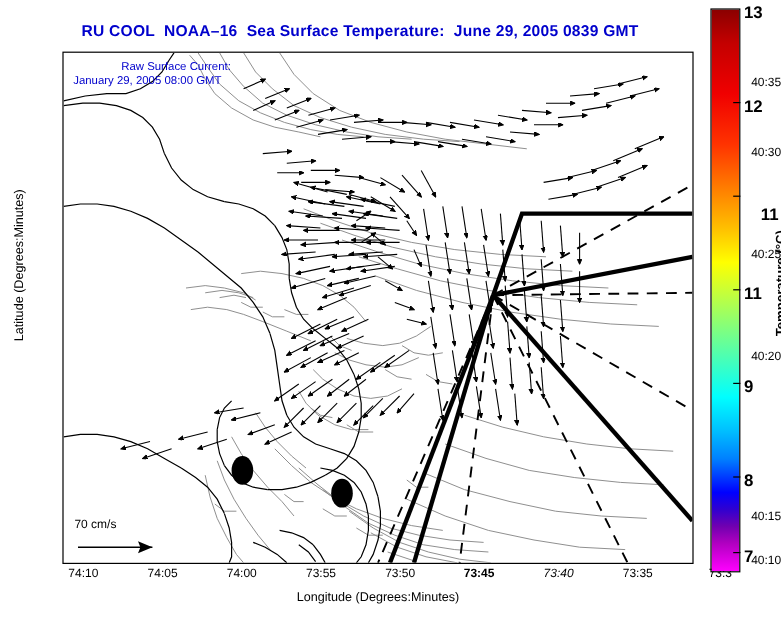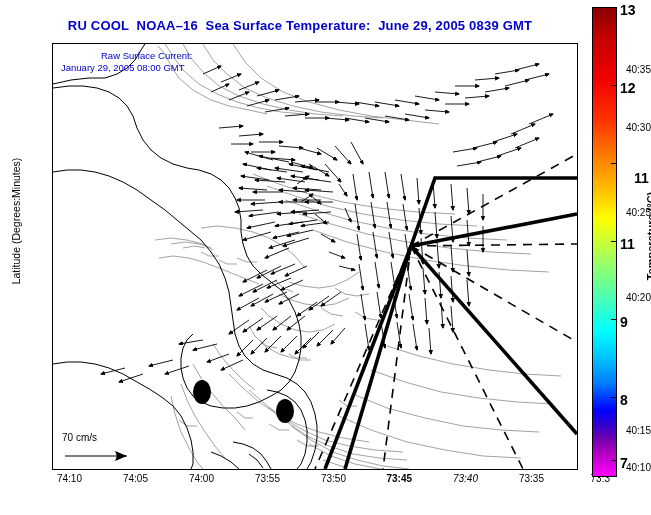--- a/index.html
+++ b/index.html
@@ -403,20 +403,21 @@
   <div class="xtick" style="left:88px;top:473px;">74:05</div>
   <div class="xtick" style="left:154px;top:473px;">74:00</div>
   <div class="xtick" style="left:220px;top:473px;">73:55</div>
   <div class="xtick" style="left:286px;top:473px;">73:50</div>
   <div class="xtick" style="left:352px;top:473px;font-weight:bold;">73:45</div>
   <div class="xtick" style="left:418px;top:473px;font-style:italic;">73:40</div>
   <div class="xtick" style="left:484px;top:473px;">73:35</div>
   <div class="xtick" style="left:550px;top:473px;">73:3</div>
 
   <div id="ylabel">Latitude (Degrees:Minutes)</div>
+  <div id="xlabel">Longitude (Degrees:Minutes)</div>
 
   <div id="scaletext">70 cm/s</div>
 
   <div id="cbar"></div>
   <div class="cbtick" style="top:2px;">13</div>
   <div class="cbtick" style="top:80px;">12</div>
   <div class="cbtick" style="top:170px;margin-left:14px;">11</div>
   <div class="cbtick" style="top:236px;">11</div>
   <div class="cbtick" style="top:314px;">9</div>
   <div class="cbtick" style="top:392px;">8</div>

